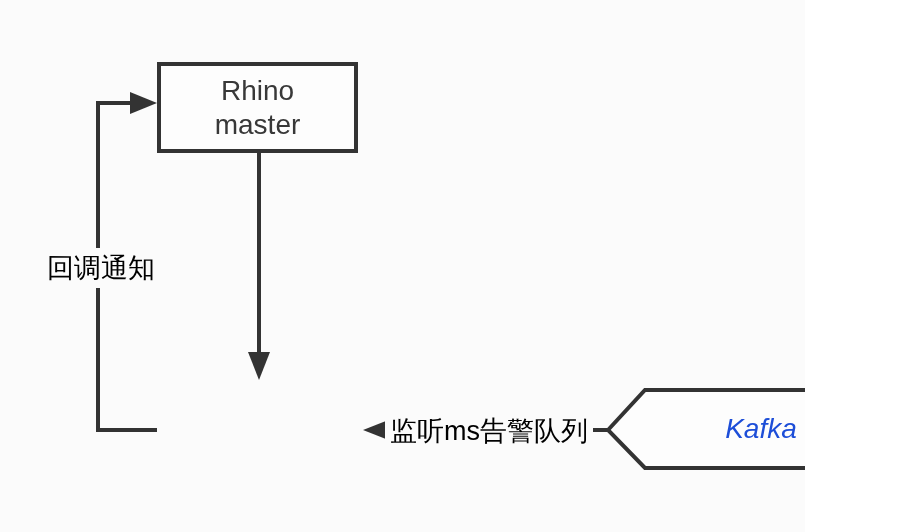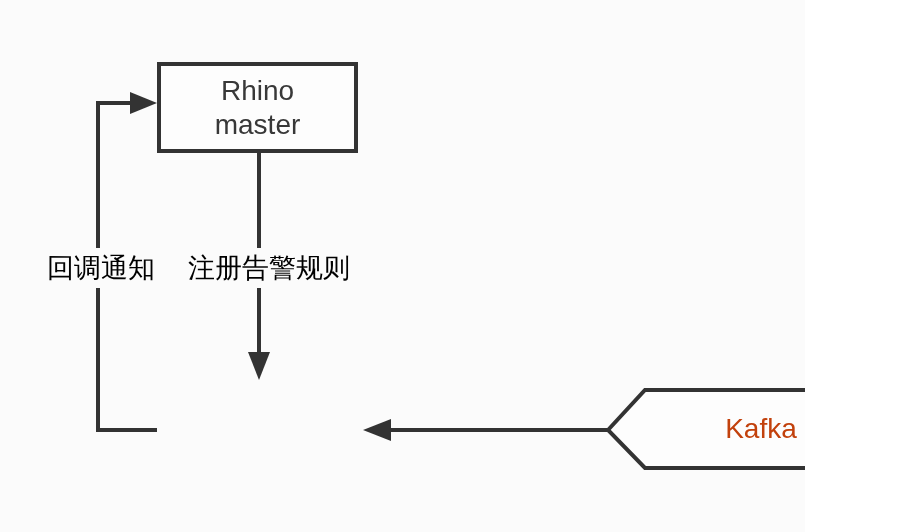--- a/index.html
+++ b/index.html
@@ -70,22 +70,23 @@
   .kafka-label {
     position: absolute;
     left: 645px;
     top: 390px;
     width: 232px;
     height: 78px;
     display: flex;
     align-items: center;
     justify-content: center;
     font-size: 28px;
-    color: #c2410c;
+    color: #1d4ed8;
     pointer-events: none;
+    font-style: italic;
   }
   .edge-label {
     position: absolute;
     transform: translate(-50%, -50%);
     background: #fbfbfb;
     padding: 2px 5px;
     font-size: 27px;
     white-space: nowrap;
     color: #000000;
   }
@@ -119,15 +120,15 @@
   </svg>
 
   <div class="node node-rhino">
     <div class="node-label">Rhino master</div>
   </div>
 
 
   <div class="kafka-label">Kafka</div>
 
   <div class="edge-label edge-label-callback">回调通知</div>
-  <div class="edge-label edge-label-register">注册告警规则</div>
+  <div class="edge-label edge-label-listen">监听ms告警队列</div>
 
 </div>
 
 </body></html>

